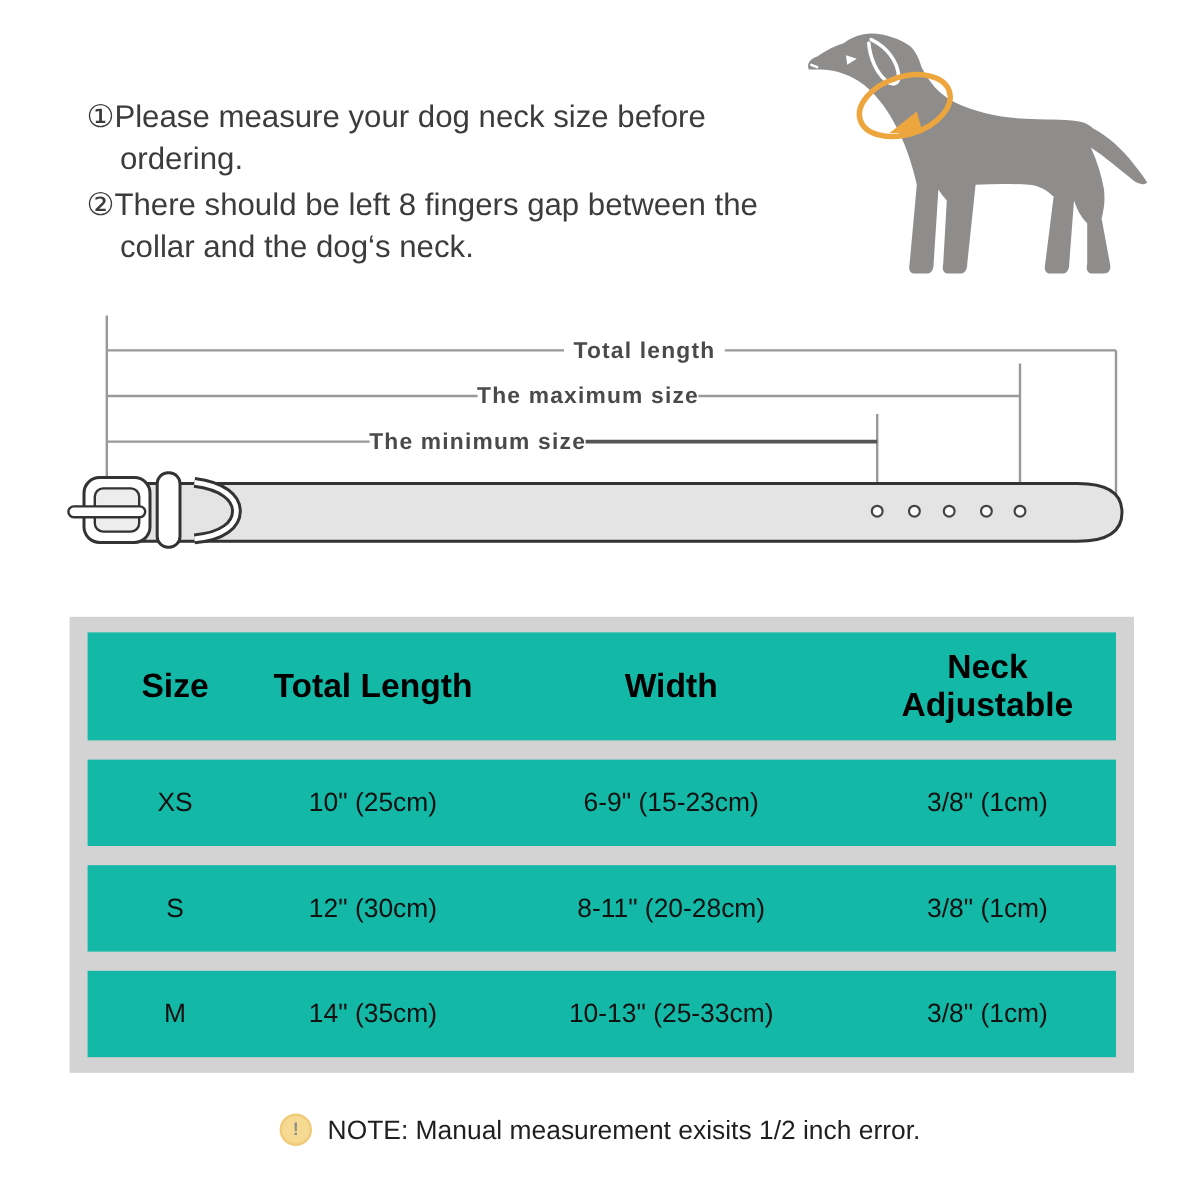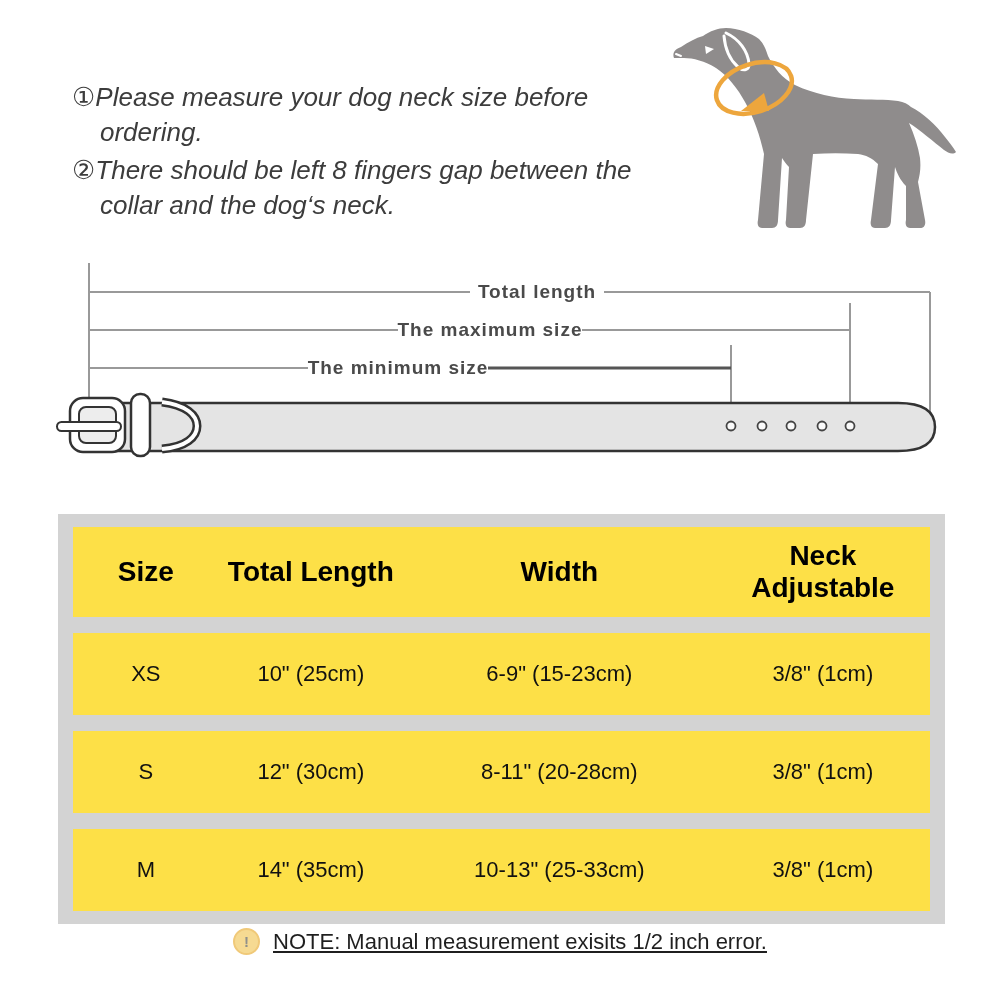--- a/index.html
+++ b/index.html
@@ -2,41 +2,41 @@
 <html><head>
 <meta charset="utf-8">
 <style>
   html,body{margin:0;padding:0;}
   body{
     width:1000px;height:1000px;background:#ffffff;position:relative;
     font-family:"Liberation Sans","DejaVu Sans",sans-serif;color:#3c3c3c;
     overflow:hidden;
   }
   
-  .instructions{position:absolute;left:72px;top:80px;width:585px;font-style:italic;}
+  .instructions{position:absolute;left:72px;top:80px;width:585px;}
   .instr-item{font-size:26px;line-height:35px;color:#3c3c3c;padding-left:28px;text-indent:-28px;margin:0 0 3px 0;}
   .instr-num{margin-right:0px;}
   
   .dog-wrap{position:absolute;left:648px;top:6px;width:332px;height:250px;}
   
   .diagram-wrap{position:absolute;left:0;top:255px;width:1000px;height:220px;}
   .mlabel{font-weight:bold;font-size:19px;fill:#4a4a4a;letter-spacing:1px;}
   
   .size-table{position:absolute;left:58px;top:514px;width:887px;background:#d3d3d3;padding:13px 15px;box-sizing:border-box;}
-  .trow{background:#fde047;display:grid;grid-template-columns:17% 21.5% 36.5% 25%;align-items:center;margin-bottom:16px;}
+  .trow{background:#14b8a6;display:grid;grid-template-columns:17% 21.5% 36.5% 25%;align-items:center;margin-bottom:16px;}
   .trow:last-child{margin-bottom:0;}
   .trow.header{height:90px;}
-  .trow.data{height:82px;}
+  .trow.data{height:72px;}
   .tcell{text-align:center;color:#111111;font-size:22px;}
   .trow.header .tcell{font-weight:bold;font-size:28px;color:#000000;}
   
   .note{position:absolute;left:0;top:928px;width:1000px;display:flex;justify-content:center;align-items:center;gap:13px;}
   .note-icon{width:23px;height:23px;border-radius:50%;background:#f6da92;border:2px solid #f0c979;
     color:#90908a;font-weight:bold;font-size:15px;line-height:23px;text-align:center;box-sizing:content-box;flex:0 0 auto;}
-  .note-text{font-size:22px;color:#1f1f1f;text-decoration:underline;}
+  .note-text{font-size:22px;color:#1f1f1f;}
 </style>
 </head>
 <body>
 
 <div class="instructions">
   <p class="instr-item"><span class="instr-num">①</span><span>Please measure your dog neck size before ordering.</span></p>
   <p class="instr-item"><span class="instr-num">②</span><span>There should be left 8 fingers gap between the collar and the dog‘s neck.</span></p>
 </div>
 
 <div class="dog-wrap">

